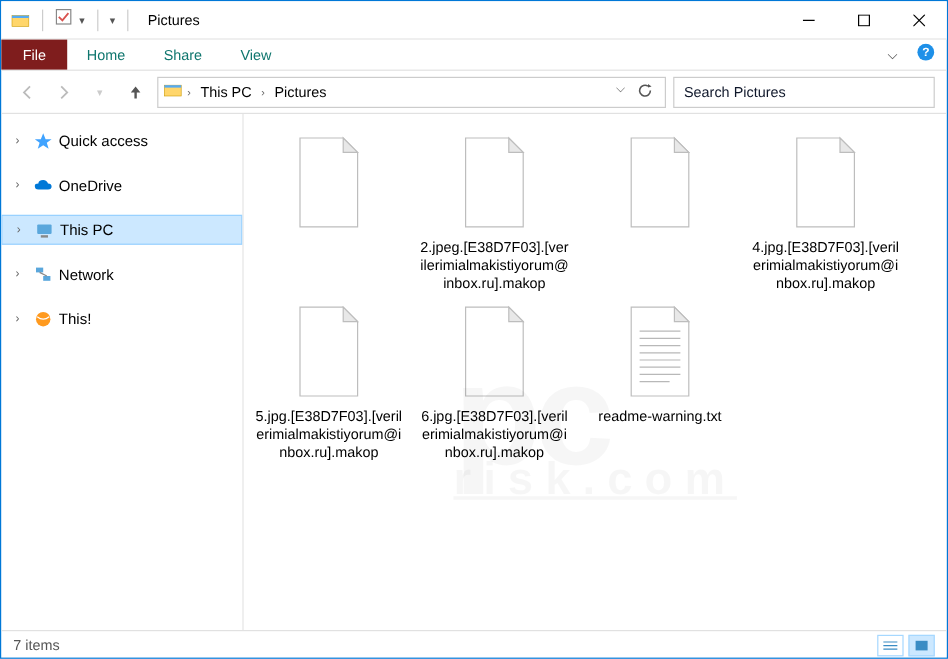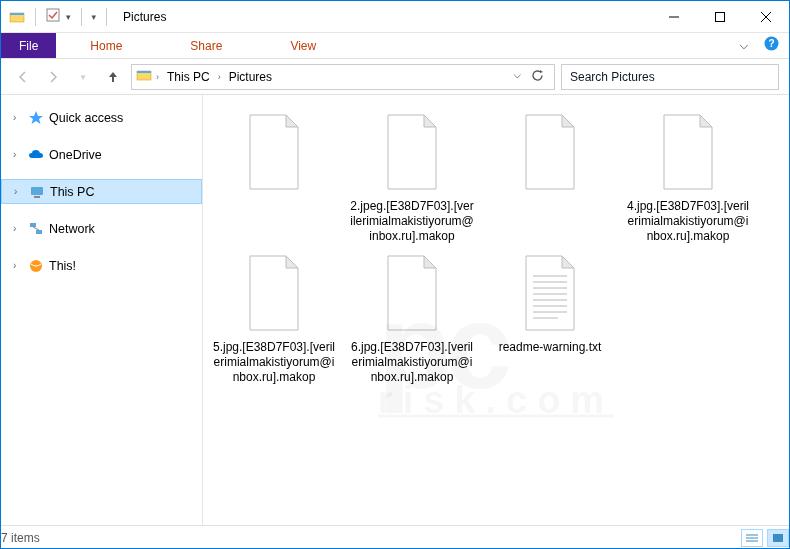--- a/index.html
+++ b/index.html
@@ -7,22 +7,22 @@
 
 .titlebar { height: 32px; background: #fff; display: flex; align-items: center; border-bottom: 1px solid #e5e5e5; }
 .titlebar-left { display: flex; align-items: center; padding-left: 8px; gap: 6px; }
 .titlebar-icon { width: 16px; height: 16px; }
 .titlebar-sep { width: 1px; height: 18px; background: #ccc; margin: 0 4px; }
 .titlebar-title { font-size: 12px; padding-left: 6px; }
 .titlebar-controls { margin-left: auto; display: flex; }
 .titlebar-btn { width: 46px; height: 32px; display: flex; align-items: center; justify-content: center; font-size: 12px; }
 
 .ribbon { height: 26px; display: flex; align-items: stretch; border-bottom: 1px solid #e1e1e1; }
-.file-tab { background: #4c1d95; color: #fff; padding: 0 18px; display: flex; align-items: center; font-size: 12px; }
-.ribbon-tab { padding: 0 34px; display: flex; align-items: center; font-size: 12px; color: #c2410c; }
+.file-tab { background: #7f1d1d; color: #fff; padding: 0 18px; display: flex; align-items: center; font-size: 12px; }
+.ribbon-tab { padding: 0 16px; display: flex; align-items: center; font-size: 12px; color: #0f766e; }
 .ribbon-right { margin-left: auto; display: flex; align-items: center; padding-right: 10px; gap: 16px; }
 
 .addressbar { height: 36px; display: flex; align-items: center; padding: 0 10px; gap: 6px; border-bottom: 1px solid #e1e1e1; }
 .nav-btn { width: 24px; height: 24px; display: flex; align-items: center; justify-content: center; color: #666; }
 .nav-btn.disabled { color: #ccc; }
 .breadcrumb { flex: 1; height: 26px; border: 1px solid #ccc; display: flex; align-items: center; padding: 0 4px; gap: 2px; font-size: 12px; }
 .breadcrumb-seg { padding: 0 4px; }
 .breadcrumb-arrow { color: #666; font-size: 9px; padding: 0 2px; }
 .breadcrumb-end { margin-left: auto; display: flex; gap: 10px; padding-right: 6px; color: #555; }
 .search-box { width: 218px; height: 26px; border: 1px solid #ccc; display: flex; align-items: center; padding: 0 8px; color: #0f172a; font-size: 12px; }
@@ -33,21 +33,21 @@
 .tree-item.selected { background: #cce8ff; border: 1px solid #99d1ff; }
 .tree-caret { width: 10px; font-size: 10px; color: #666; }
 .tree-icon { width: 16px; height: 16px; display: flex; align-items: center; justify-content: center; }
 .tree-gap { height: 12px; }
 
 .content { flex: 1; padding: 14px 6px; display: flex; flex-wrap: wrap; align-content: flex-start; gap: 6px 8px; position: relative; }
 .file-item { width: 130px; display: flex; flex-direction: column; align-items: center; text-align: center; }
 .file-icon { width: 78px; height: 86px; display: flex; align-items: center; justify-content: center; margin-bottom: 4px; }
 .file-name { font-size: 12px; line-height: 1.25; word-break: break-all; max-width: 126px; }
 
-.statusbar { height: 24px; border-top: 1px solid #e1e1e1; display: flex; align-items: center; padding: 0 0; font-size: 12px; color: #555; }
+.statusbar { height: 24px; border-top: 1px solid #e1e1e1; display: flex; align-items: center; padding: 0 10px; font-size: 12px; color: #555; }
 .statusbar-right { margin-left: auto; display: flex; gap: 4px; }
 .view-btn { width: 22px; height: 18px; border: 1px solid #a6d8ff; display: flex; align-items: center; justify-content: center; }
 .view-btn.active { background: #cce8ff; }
 
 .watermark { position:absolute; top:50%; left:50%; transform:translate(-50%,-50%); font-size:120px; font-weight:700; color:rgba(0,0,0,0.035); letter-spacing:-6px; pointer-events:none; z-index:0; white-space:nowrap;margin-top:39px; }
 .watermark .sub { font-size:38px; letter-spacing:10px; display:block; text-align:right; margin-top:-36px;text-decoration:underline; }
 </style>
 </head>
 <body>
 

